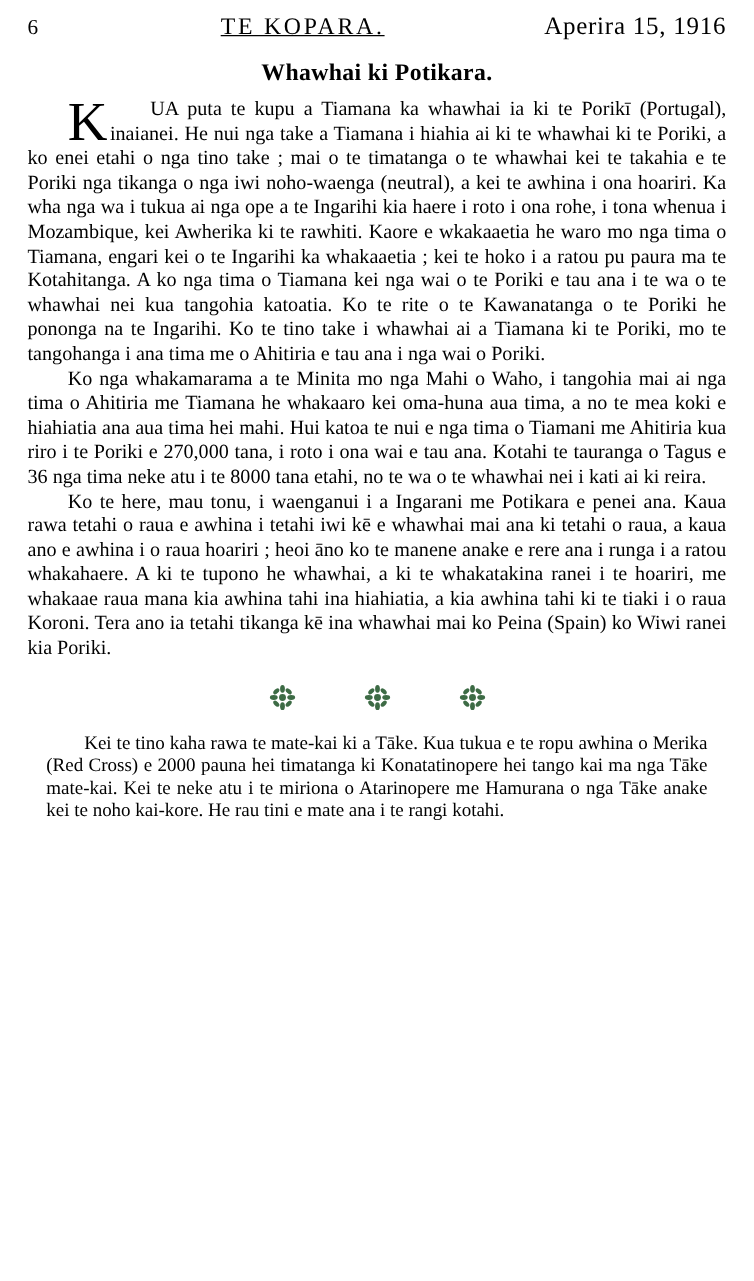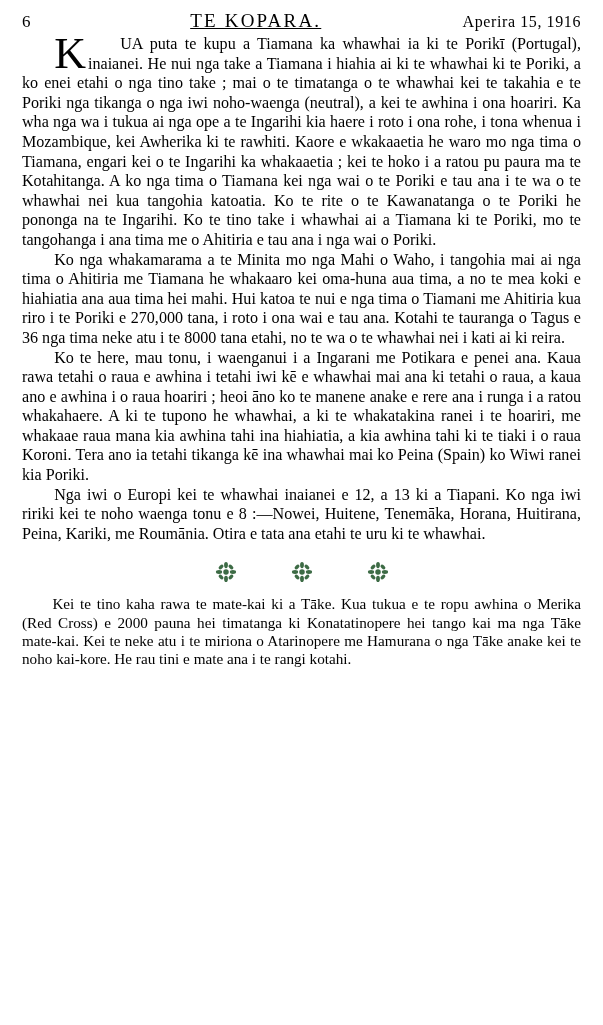--- a/index.html
+++ b/index.html
@@ -36,21 +36,21 @@
     font-size: 17px;
     font-family: "Liberation Serif", serif;
   }
   .running-head .journal {
     font-size: 19px;
     letter-spacing: 2.2px;
     margin-left: 18px;
     text-decoration: underline;
   }
   .running-head .issue {
-    font-size: 16px;
+    font-size: 20px;
     letter-spacing: 0.6px;
   }
   
   .article-title {
     text-align: center;
     font-weight: bold;
     font-size: 19px;
     letter-spacing: 0.3px;
     margin: 14px 0 8px 0;
   }
@@ -94,41 +94,41 @@
     color: #3d6b45;
     display: block;
   }
   
   .note-text {
     font-size: 15.2px;
     line-height: 18.2px;
     text-align: justify;
   }
   .note-text p {
-    margin: 0;
+    margin: 15px;
     text-indent: 2.0em;
   }
 </style>
 </head>
 <body>
 
 <div class="page">
 
   <div class="running-head">
     <span class="folio">6</span>
     <span class="journal">TE KOPARA.</span>
     <span class="issue">Aperira 15, 1916</span>
   </div>
 
+  <div class="article-title">Whawhai ki Potikara.</div>
 
   <div class="body-text">
     <p class="dropcap-para"><span class="dropcap">K</span><span>UA puta te kupu a Tiamana ka whawhai ia ki te Porikī (Portugal), inaianei.  He nui nga take a Tiamana i hiahia ai ki te whawhai ki te Poriki, a ko enei etahi o nga tino take ; mai o te timatanga o te whawhai kei te takahia e te Poriki nga tikanga o nga iwi noho-waenga (neutral), a kei te awhina i ona hoariri.  Ka wha nga wa i tukua ai nga ope a te Ingarihi kia haere i roto i ona rohe, i tona whenua i Mozambique, kei Awherika ki te rawhiti.  Kaore e wkakaaetia he waro mo nga tima o Tiamana, engari kei o te Ingarihi ka whakaaetia ; kei te hoko i a ratou pu paura ma te Kotahitanga.  A ko nga tima o Tiamana kei nga wai o te Poriki e tau ana i te wa o te whawhai nei kua tangohia katoatia.  Ko te rite o te Kawanatanga o te Poriki he pononga na te Ingarihi.  Ko te tino take i whawhai ai a Tiamana ki te Poriki, mo te tangohanga i ana tima me o Ahitiria e tau ana i nga wai o Poriki.</span></p>
     <p>Ko nga whakamarama a te Minita mo nga Mahi o Waho, i tangohia mai ai nga tima o Ahitiria me Tiamana he whakaaro kei oma-huna aua tima, a no te mea koki e hiahiatia ana aua tima hei mahi.  Hui katoa te nui e nga tima o Tiamani me Ahitiria kua riro i te Poriki e 270,000 tana, i roto i ona wai e tau ana.  Kotahi te tauranga o Tagus e 36 nga tima neke atu i te 8000 tana etahi, no te wa o te whawhai nei i kati ai ki reira.</p>
     <p>Ko te here, mau tonu, i waenganui i a Ingarani me Potikara e penei ana.  Kaua rawa tetahi o raua e awhina i tetahi iwi kē e whawhai mai ana ki tetahi o raua, a kaua ano e awhina i o raua hoariri ; heoi āno ko te manene anake e rere ana i runga i a ratou whakahaere.  A ki te tupono he whawhai, a ki te whakatakina ranei i te hoariri, me whakaae raua mana kia awhina tahi ina hiahiatia, a kia awhina tahi ki te tiaki i o raua Koroni.  Tera ano ia tetahi tikanga kē ina whawhai mai ko Peina (Spain) ko Wiwi ranei kia Poriki.</p>
-    <p>Nga iwi o Europi kei te whawhai inaianei e 12, a 13 ki a Tiapani.  Ko nga iwi ririki kei te noho waenga tonu e 8 :—Nowei, Huitene, Tenemāka, Horana, Huitirana, Peina, Kariki, me Roumānia.  Otira e tata ana etahi te uru ki te whawhai.</p>
   </div>
 
   <div class="ornaments">
     <span class="ornament">
       <svg viewBox="0 0 24 24" width="22" height="22" aria-hidden="true">
         <g fill="#3d6b45">
           <circle cx="12" cy="12" r="3"></circle>
           <ellipse cx="12" cy="4.4" rx="2.1" ry="3.4"></ellipse>
           <ellipse cx="12" cy="19.6" rx="2.1" ry="3.4"></ellipse>
           <ellipse cx="4.4" cy="12" rx="3.4" ry="2.1"></ellipse>

